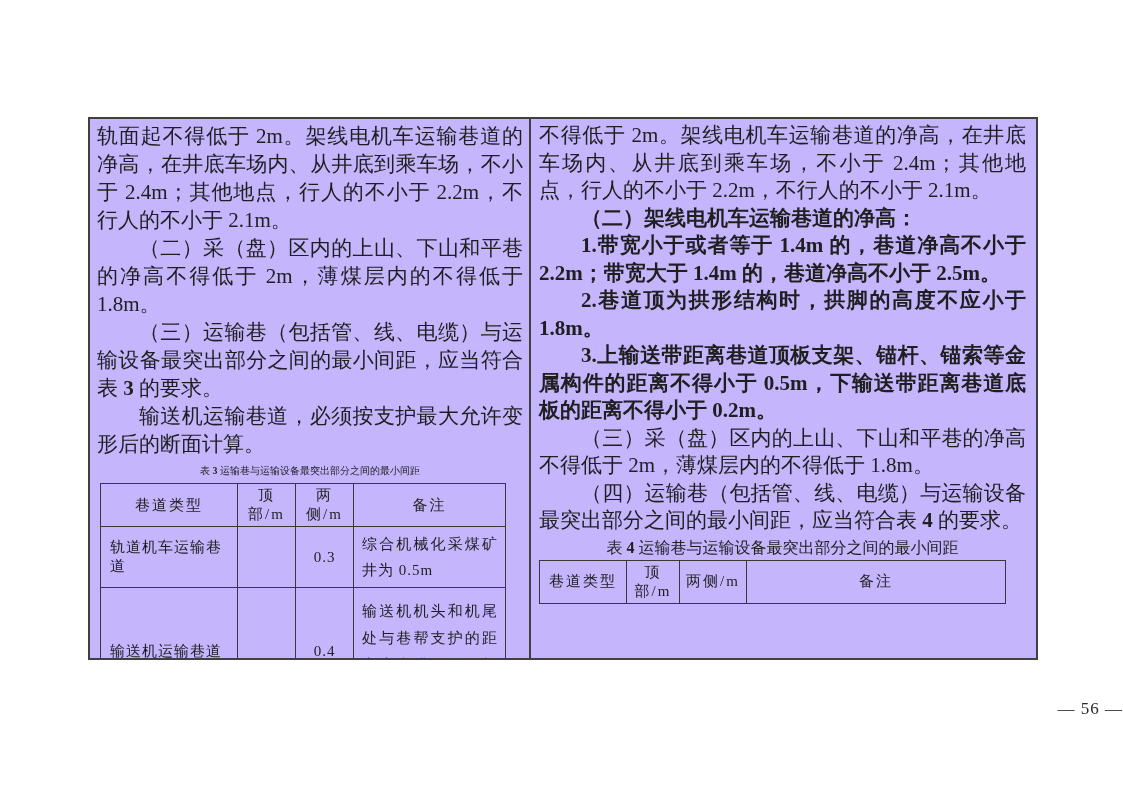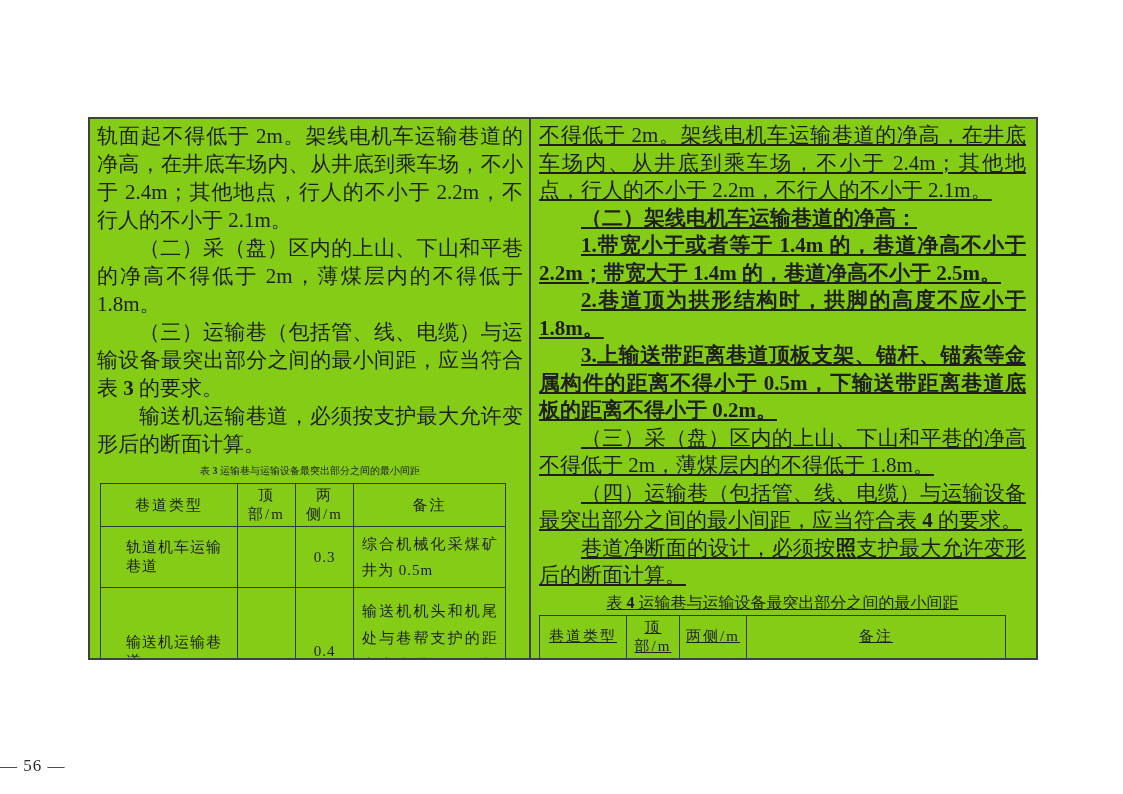--- a/index.html
+++ b/index.html
@@ -10,32 +10,31 @@
     overflow: hidden;
     font-family: "Liberation Serif", "DejaVu Serif", serif;
     color: #1f1f1f;
   }
   .sheet {
     position: absolute;
     left: 88px; top: 117px;
     width: 946px; height: 539px;
     border: 2px solid #404040;
     display: flex;
-    background: #84cc16;
+    background: #c4b5fd;
   }
   .col { height: 100%; overflow: hidden; box-sizing: border-box; }
   .col-left {
     width: 441px;
     border-right: 2px solid #404040;
     padding: 3px 6px 0 7px;
   }
   .col-right {
     flex: 1;
     padding: 3px 10px 16px 8px;
-    text-decoration: underline;
   }
   .para {
     font-size: 21px;
     line-height: 28px;
     text-align: justify;
     margin: 0;
   }
   .col-right .para { line-height: 27.5px; }
   .para.indent { text-indent: 2em; }
   .b { font-weight: bold; }
@@ -60,39 +59,39 @@
     vertical-align: middle;
     overflow: hidden;
   }
   th {
     font-weight: normal;
     text-align: center;
     letter-spacing: 2px;
     height: 28px;
   }
   .tbl4 th { height: 25px; }
-  .cell-type { text-align: left; padding-left: 25px; letter-spacing: 1px; }
+  .cell-type { text-align: left; padding-left: 9px; letter-spacing: 1px; }
   .cell-num  { text-align: center; letter-spacing: 1px; }
   .cell-note {
     text-align: justify;
     padding: 4px 7px 4px 8px;
     line-height: 26px;
     letter-spacing: 1px;
     margin-top: 36px;
   }
   .tbl3 .row1 { height: 53px; }
   .tbl3 .row1 .cell-note { line-height: 26px; }
   .tbl3 .row2 { height: 128px; }
   .tbl3 .row2 .cell-note { line-height: 27px; }
   .bold-cell { font-weight: normal; }
   .page-number {
     position: absolute;
-    left: 0; top: 756px;
+    left: 0; top: 699px;
     width: 100%;
-    text-align: left;
+    text-align: right;
     font-size: 17px;
     letter-spacing: 1px;
     color: #2b2b2b;
   }
 </style>
 </head>
 <body>
 
 <div class="sheet">
 
@@ -135,21 +134,20 @@
   </div>
 
   <div class="col col-right">
     <p class="para"><span>不得低于 2m。架线电机车运输巷道的净高，在井底车场内、从井底到乘车场，不小于 2.4m；其他地点，行人的不小于 2.2m，不行人的不小于 2.1m。</span></p>
     <p class="para indent"><span class="b">（二）架线电机车运输巷道的净高：</span></p>
     <p class="para indent"><span class="b">1.带宽小于或者等于 1.4m 的，巷道净高不小于 2.2m；带宽大于 1.4m 的，巷道净高不小于 2.5m。</span></p>
     <p class="para indent"><span class="b">2.巷道顶为拱形结构时，拱脚的高度不应小于 1.8m。</span></p>
     <p class="para indent"><span class="b">3.上输送带距离巷道顶板支架、锚杆、锚索等金属构件的距离不得小于 0.5m，下输送带距离巷道底板的距离不得小于 0.2m。</span></p>
     <p class="para indent"><span>（三）采（盘）区内的上山、下山和平巷的净高不得低于 2m，薄煤层内的不得低于 1.8m。</span></p>
     <p class="para indent"><span>（四）运输巷（包括管、线、电缆）与运输设备最突出部分之间的最小间距，应当符合表 </span><span class="b">4</span><span> 的要求。</span></p>
-    <p class="para indent"><span>巷道净断面的设计，必须按</span><span class="b">照</span><span>支护最大允许变形后的断面计算。</span></p>
 
     <div class="tbl-title"><span>表 </span><span class="b">4</span><span>  运输巷与运输设备最突出部分之间的最小间距</span></div>
 
     <table class="tbl4">
       <colgroup>
         <col style="width:87px">
           <col style="width:53px">
           <col style="width:67px">
           <col style="width:259px">
       </colgroup>

